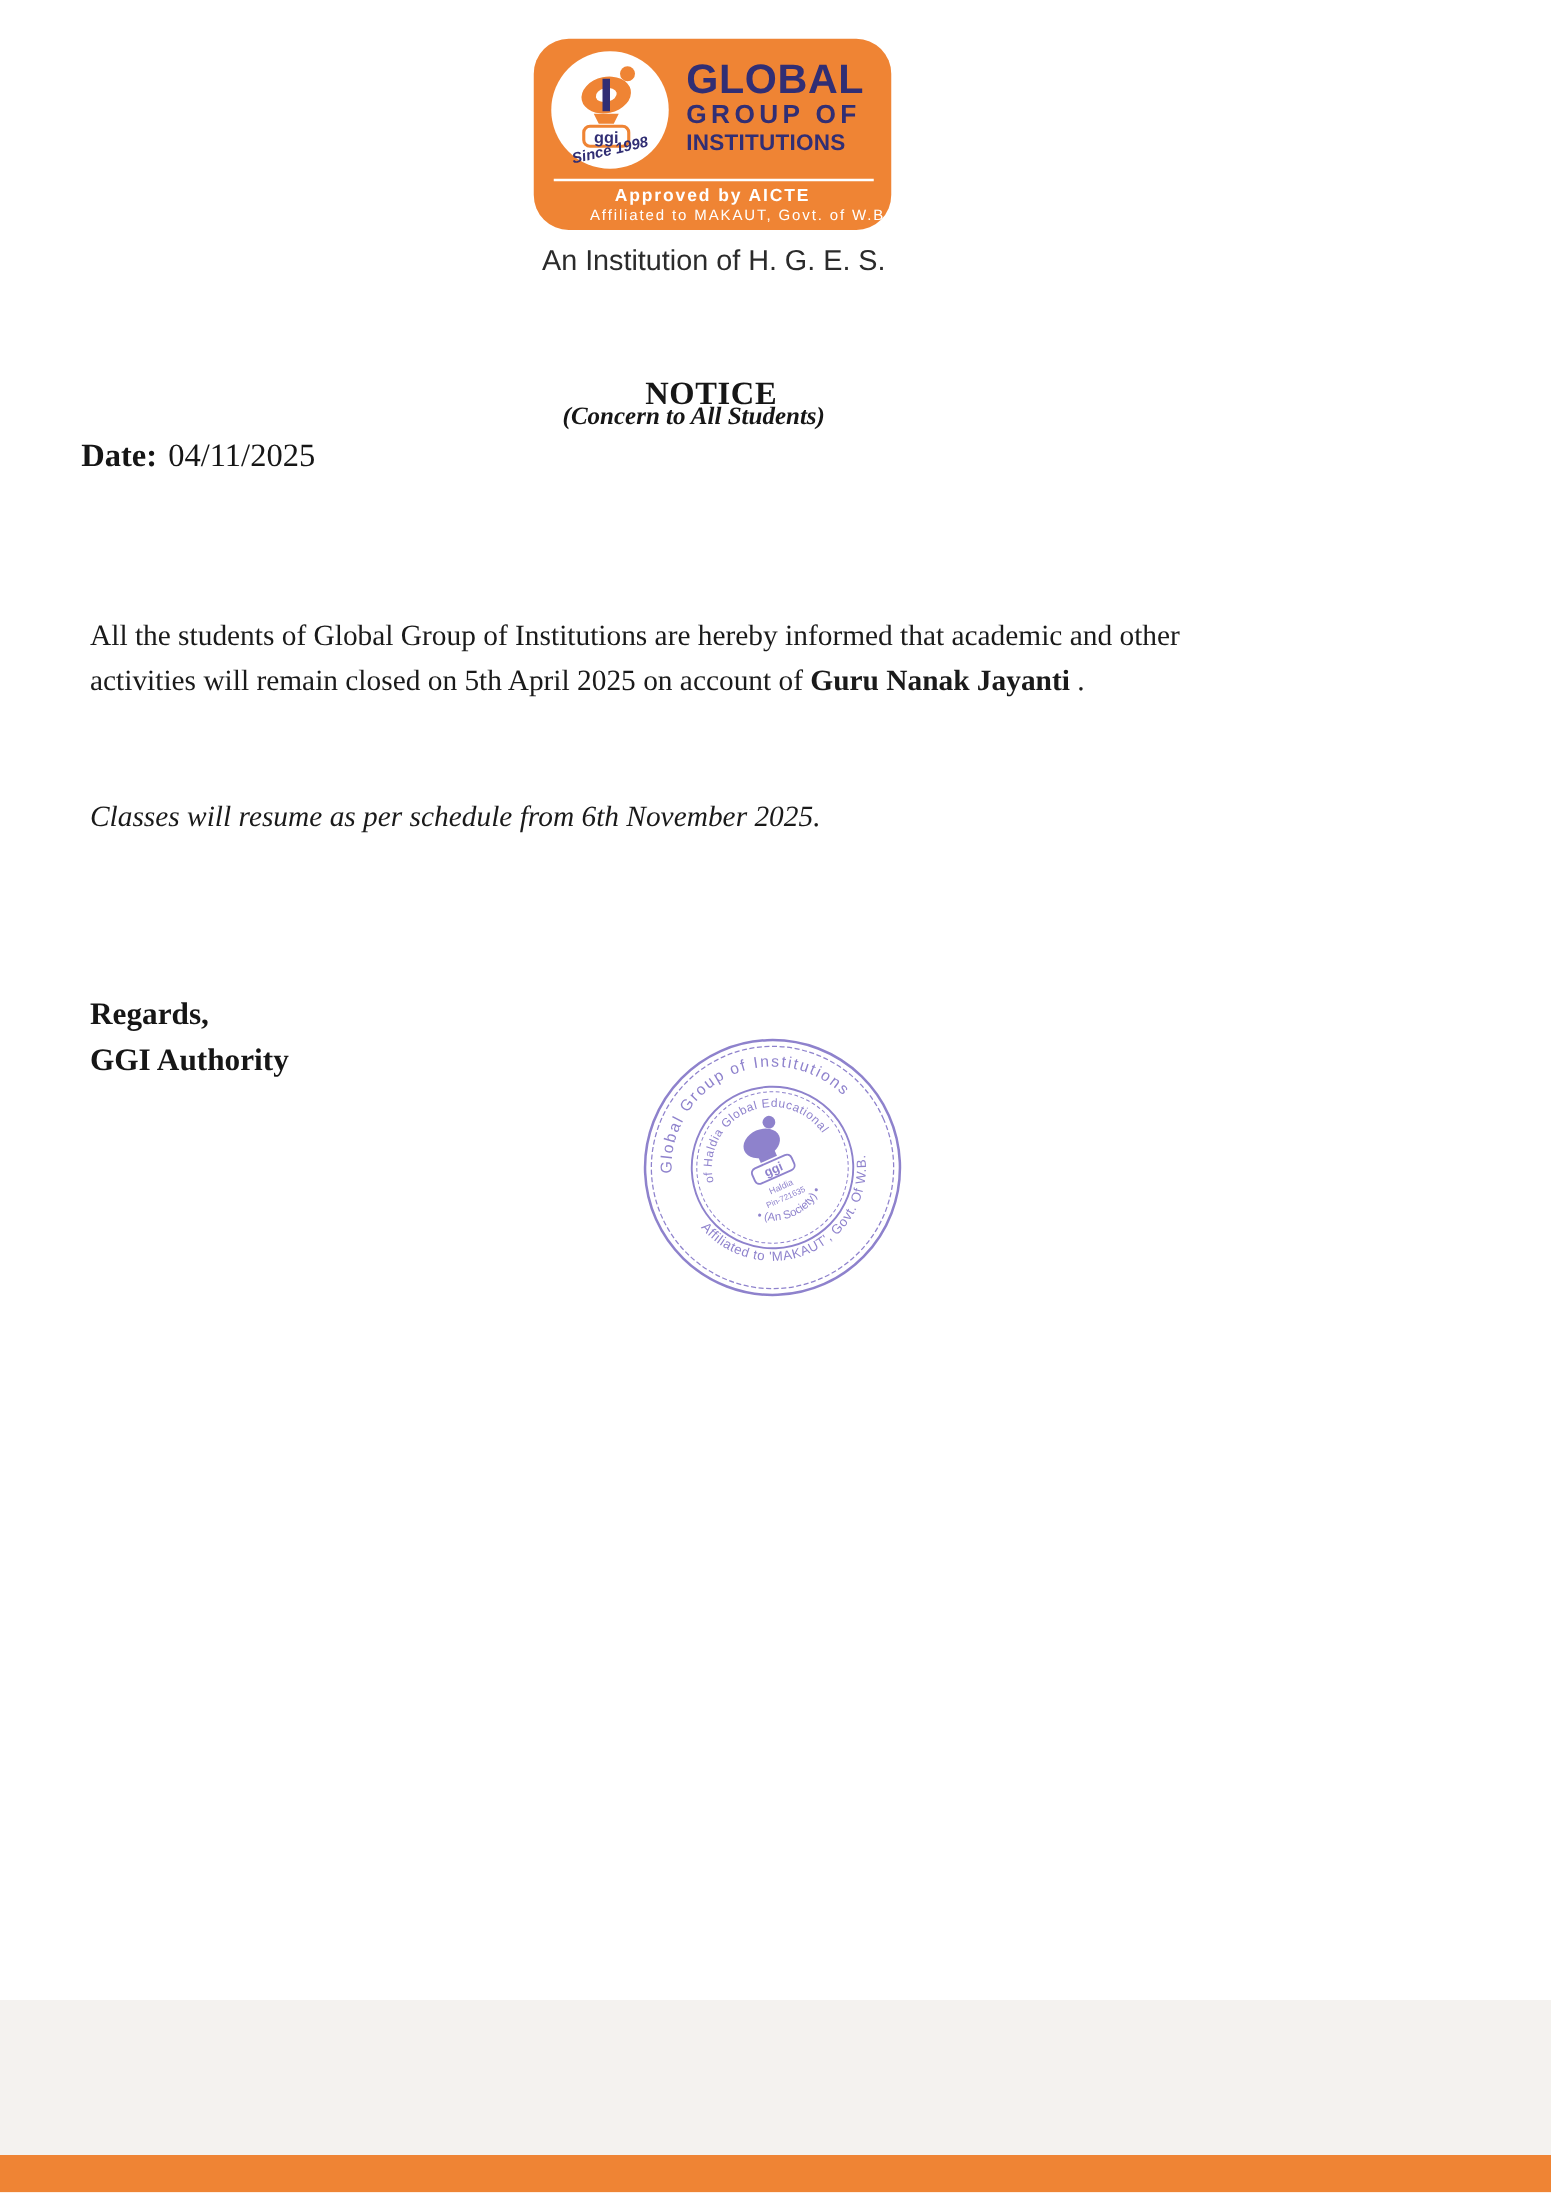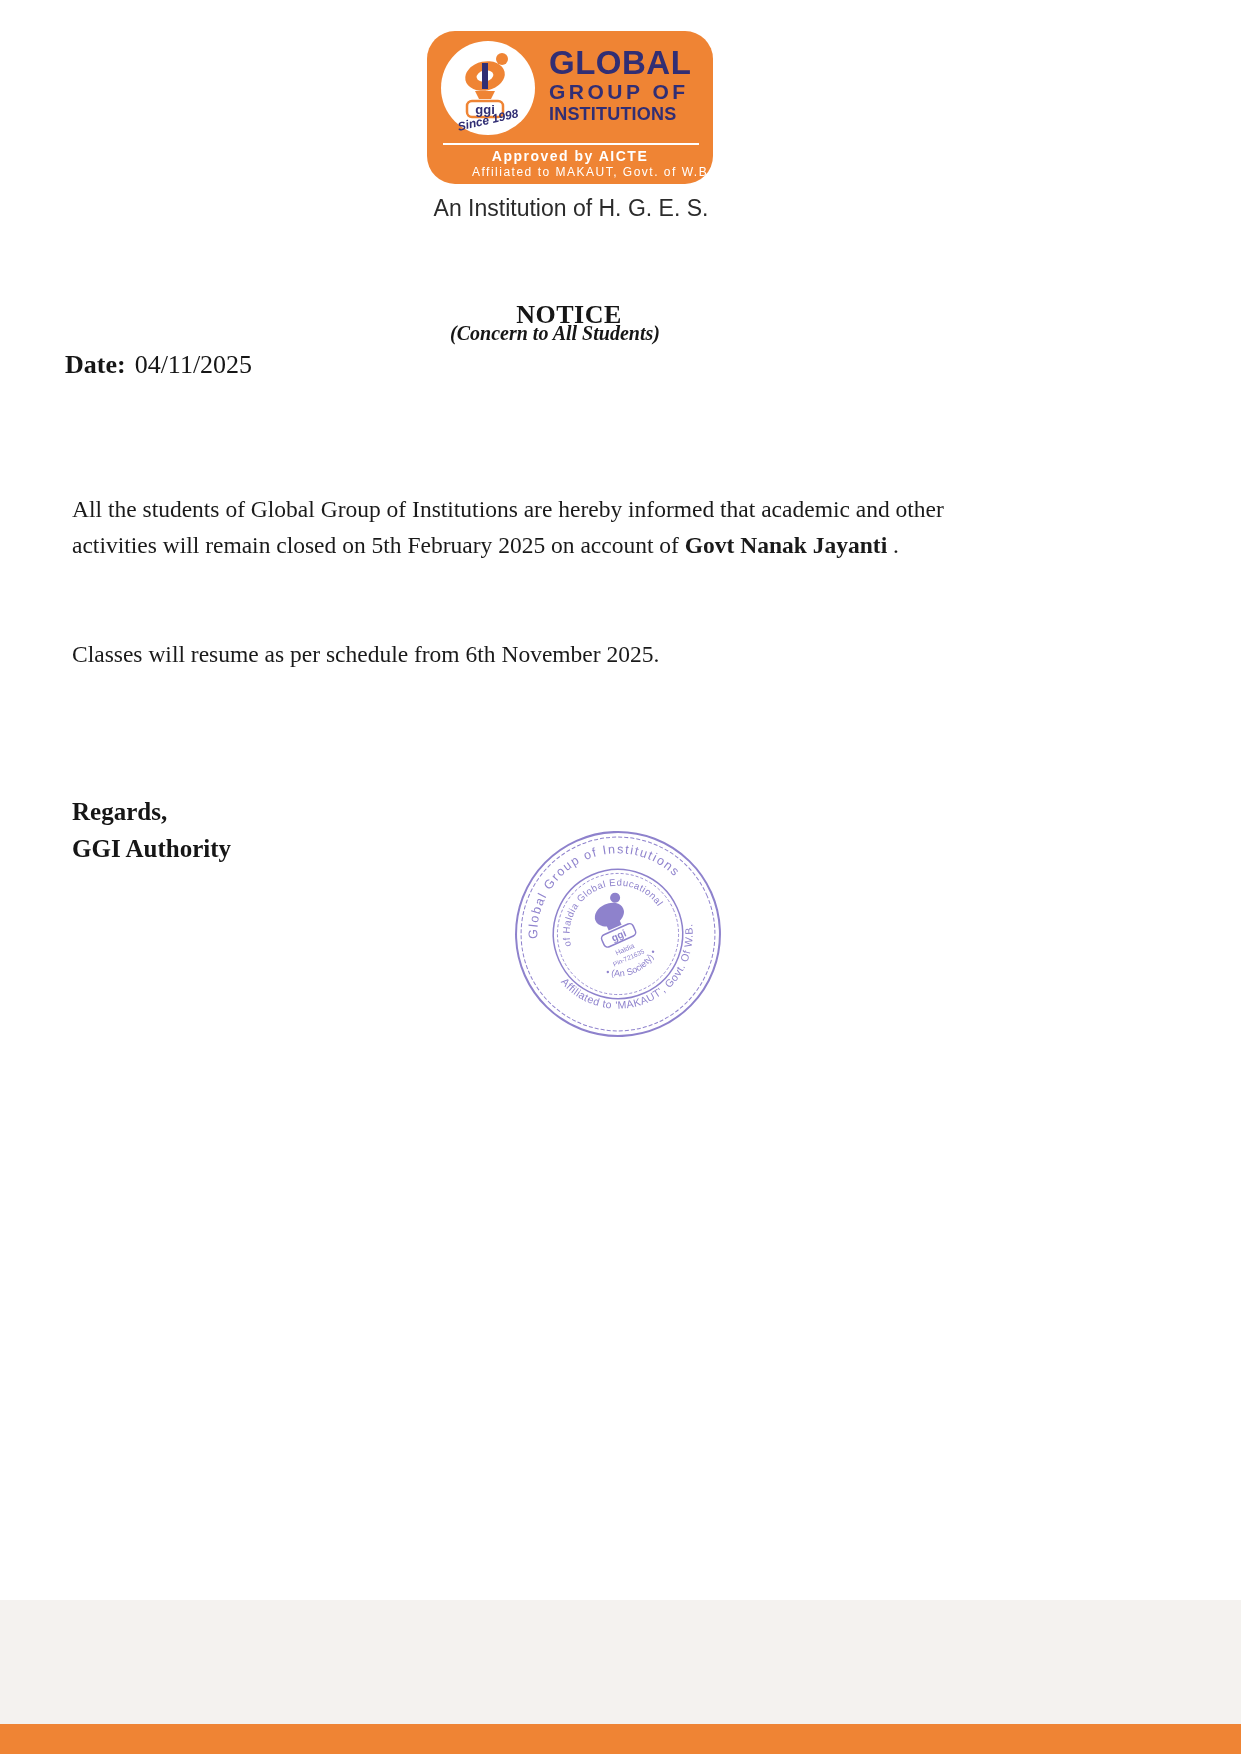--- a/index.html
+++ b/index.html
@@ -53,21 +53,21 @@
     font-size:20px; font-weight:bold;font-style:italic;
   }
   .date-line { position:absolute; left:65px; top:350px; margin:0; font-size:26px; }
   .date-line b { font-weight:bold; }
   .date-line .dv { margin-left:9px; }
   .body-p {
     position:absolute; left:72px; width:930px; margin:0;
     font-size:23.5px; line-height:35.5px; color:#1a1a1a;
   }
   .p1 { top:492px; }
-  .p2 { top:637px; }
+  .p2 { top:637px;font-style:italic; }
   .sign {
     position:absolute; left:72px; top:793px;
     font-size:25px; font-weight:bold; line-height:37px;
   }
 
   
   .stamp {
     position:absolute; left:512px; top:828px; width:212px; height:212px;
     transform:rotate(-24deg); opacity:0.82;
   }
@@ -112,21 +112,21 @@
   <div class="inst-of">An Institution of H. G. E. S.</div>
 
   <h1 class="title">NOTICE</h1>
   <h2 class="subtitle">(Concern to All Students)</h2>
 
   <p class="date-line">
     <b>Date:</b><span class="dv">04/11/2025</span>
   </p>
 
   <p class="body-p p1">
-    <span>All the students of Global Group of Institutions are hereby informed that academic and other activities will remain closed on 5th February 2025 on account of </span><b>Govt Nanak Jayanti</b><span> .</span>
+    <span>All the students of Global Group of Institutions are hereby informed that academic and other activities will remain closed on 5th April 2025 on account of </span><b>Guru Nanak Jayanti</b><span> .</span>
   </p>
   <p class="body-p p2">Classes will resume as per schedule from 6th November 2025.</p>
 
   <div class="sign">
     <div>Regards,</div>
     <div>GGI Authority</div>
   </div>
 
   <div class="stamp">
     <svg viewBox="0 0 210 210">

